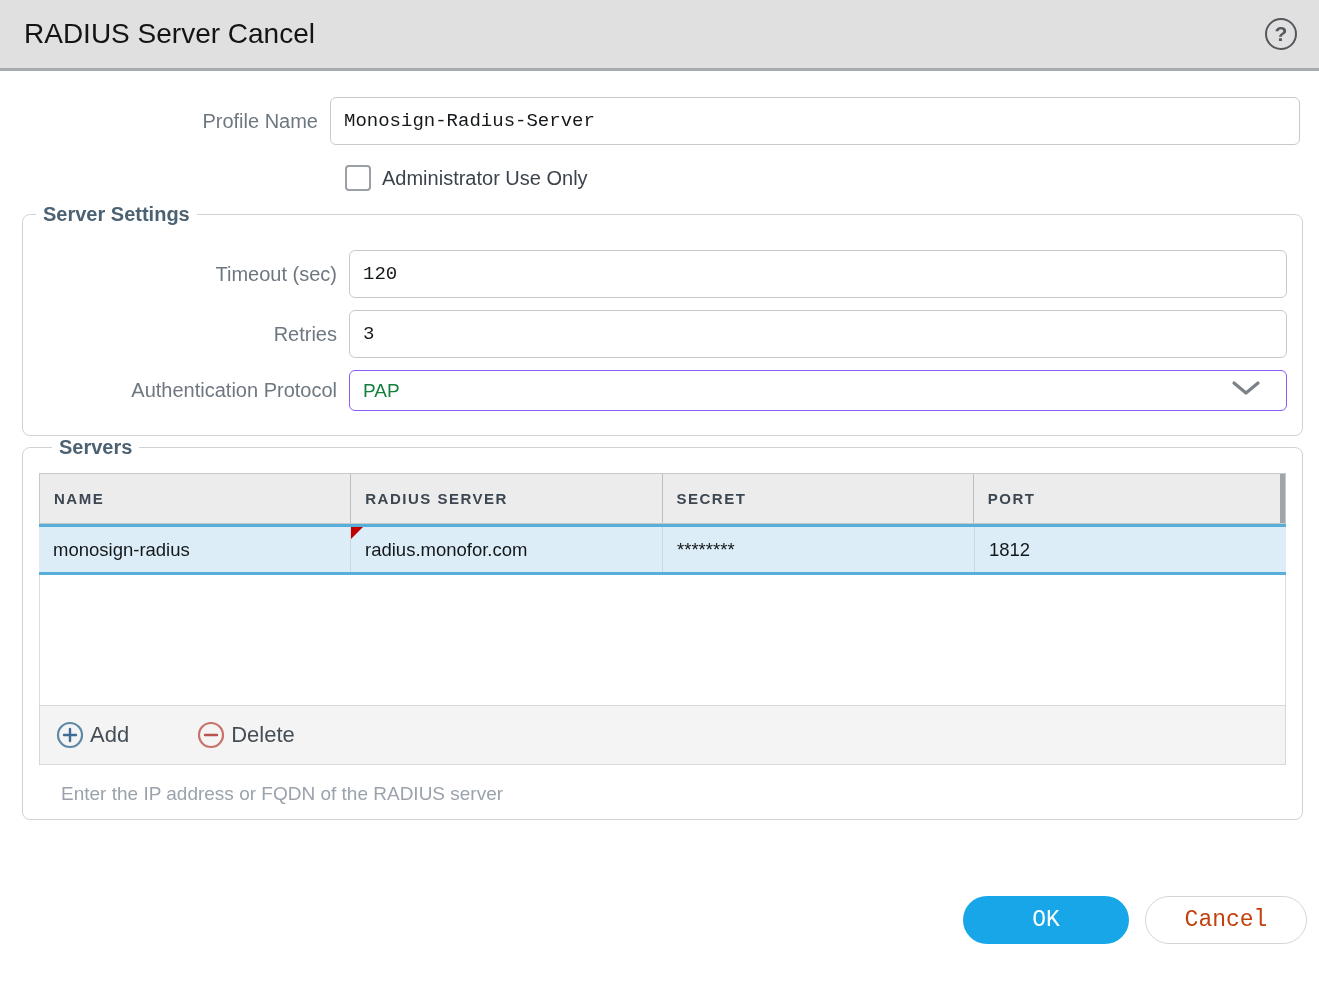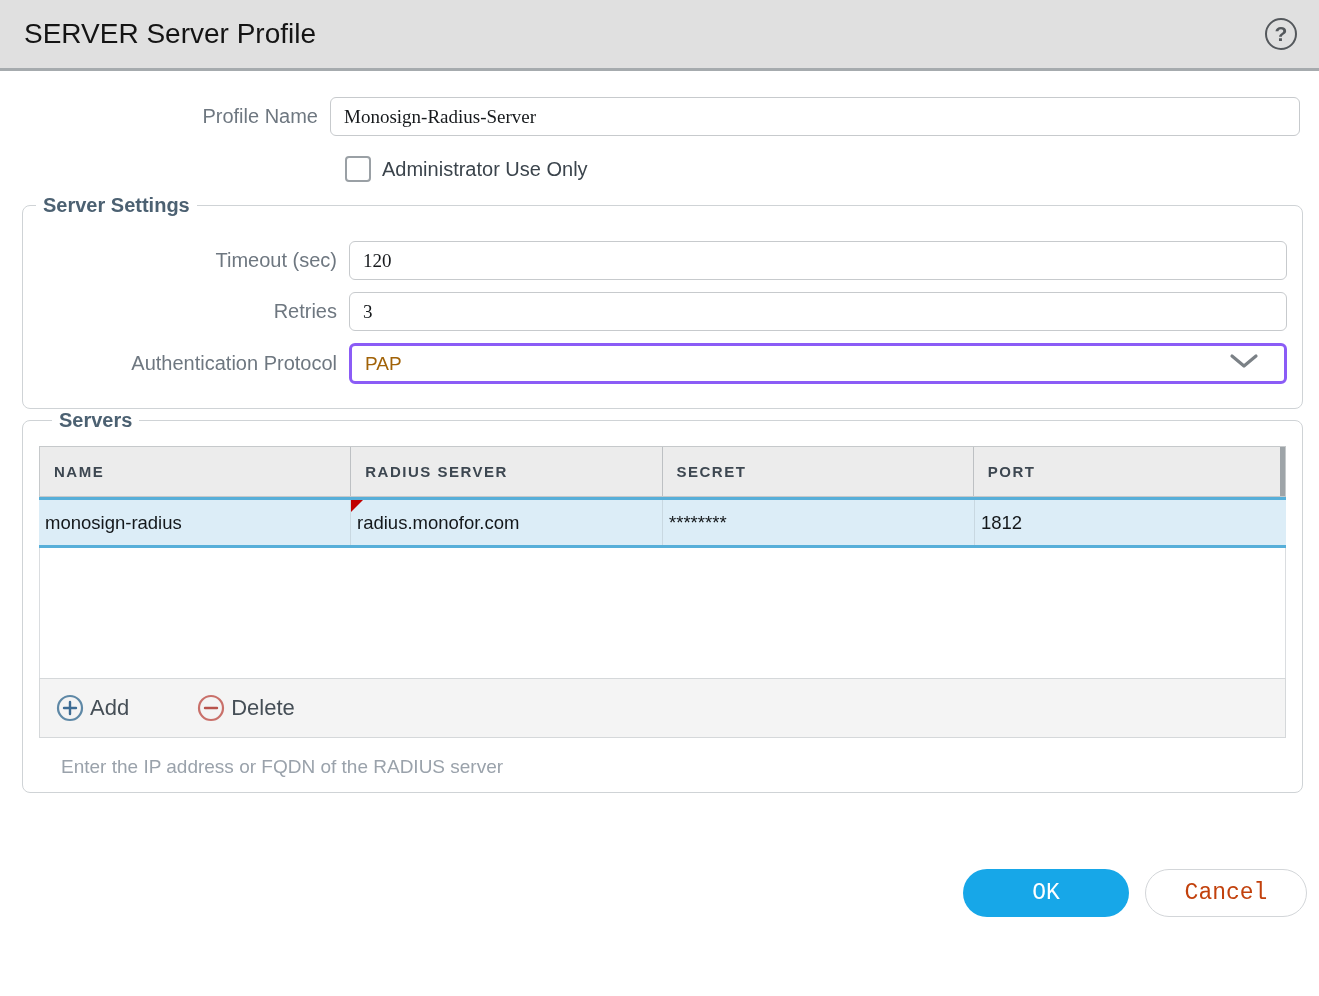--- a/index.html
+++ b/index.html
@@ -38,25 +38,25 @@
   .form-label {
     width: 330px;
     text-align: right;
     padding-right: 12px;
     color: #6e7780;
     font-size: 20px;
     flex: none;
   }
   .text-input {
     flex: 1;
-    height: 39px;
+    height: 48px;
     border: 1px solid #c7cacd;
     border-radius: 6px;
     background: #fff;
-    font-family: Liberation Serif, serif;
+    font-family: Liberation Mono, monospace;
     font-size: 19px;
     color: #16191c;
     padding: 0 13px;
   }
   .profile-row { margin-top: 26px; }
   .profile-row .text-input { margin-right: 19px; }
 
   .checkbox-row {
     margin-top: 20px;
     margin-left: 345px;
@@ -87,25 +87,25 @@
   }
   .settings-fieldset { margin-top: 12px; padding: 12px 0 24px 0; }
   .settings-fieldset .field-row { margin-top: 12px; }
   .settings-fieldset .form-label { width: 326px; }
   .settings-fieldset .text-input,
   .settings-fieldset .select-box { margin-right: 15px; }
 
   .select-box {
     flex: 1;
     height: 41px;
-    border: 3px solid #8b5cf6;
+    border: 1px solid #8b5cf6;
     border-radius: 6px;
     background: #fff;
     font-size: 19px;
-    color: #a16207;
+    color: #15803d;
     padding: 0 13px;
     display: flex; align-items: center; justify-content: space-between;
     cursor: pointer;
   }
   .chevron-down { margin-right: 12px; flex: none; }
 
   
   .servers-fieldset { margin-top: 0; padding: 14px 16px 14px 16px; }
 
   .grid-table { width: 100%; }
@@ -140,21 +140,21 @@
     display: flex;
     height: 51px;
     background: #dcedf7;
     border-top: 3px solid #57afd9;
     border-bottom: 3px solid #57afd9;
     cursor: pointer;
   }
   .td {
     flex: 1;
     display: flex; align-items: center;
-    padding-left: 6px;
+    padding-left: 14px;
     font-size: 18.5px;
     color: #14181b;
     border-right: 1px solid #c9d8e1;
     position: relative;
   }
   .td:last-child { border-right: none; }
   .modified-marker {
     position: absolute;
     top: 0; left: 0;
     width: 0; height: 0;
@@ -220,21 +220,21 @@
     background: #ffffff;
     border: 1.5px solid #d3d6d9;
     color: #c2410c;
     margin-left: 16px;
   }
 </style>
 </head>
 <body>
 
 <div class="titlebar">
-  <div class="title">SERVER Server Profile</div>
+  <div class="title">RADIUS Server Cancel</div>
   <div class="help-icon">?</div>
 </div>
 
 <div class="field-row profile-row">
   <div class="form-label">Profile Name</div>
   <input class="text-input" type="text" value="Monosign-Radius-Server" style="">
 </div>
 
 <div class="checkbox-row">
   <div class="checkbox"></div>

